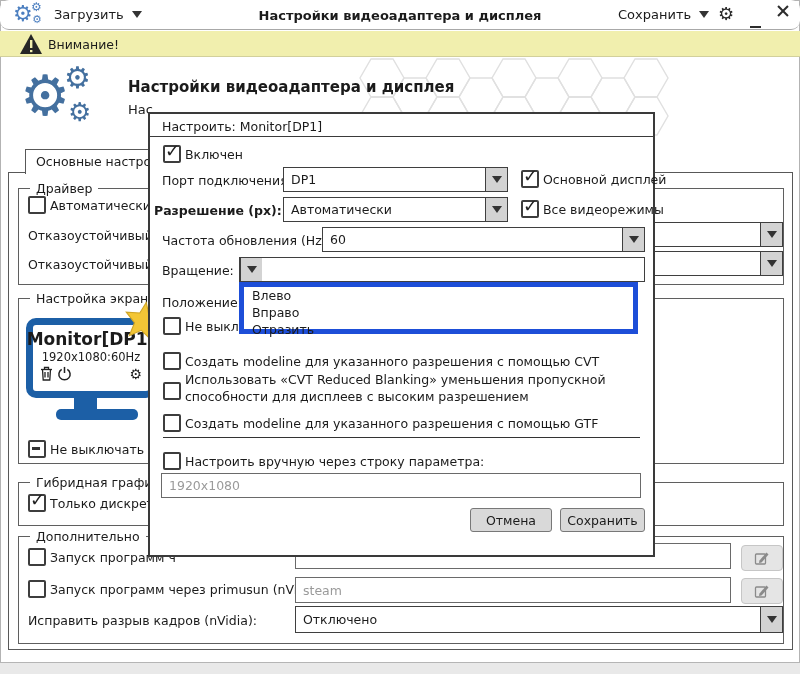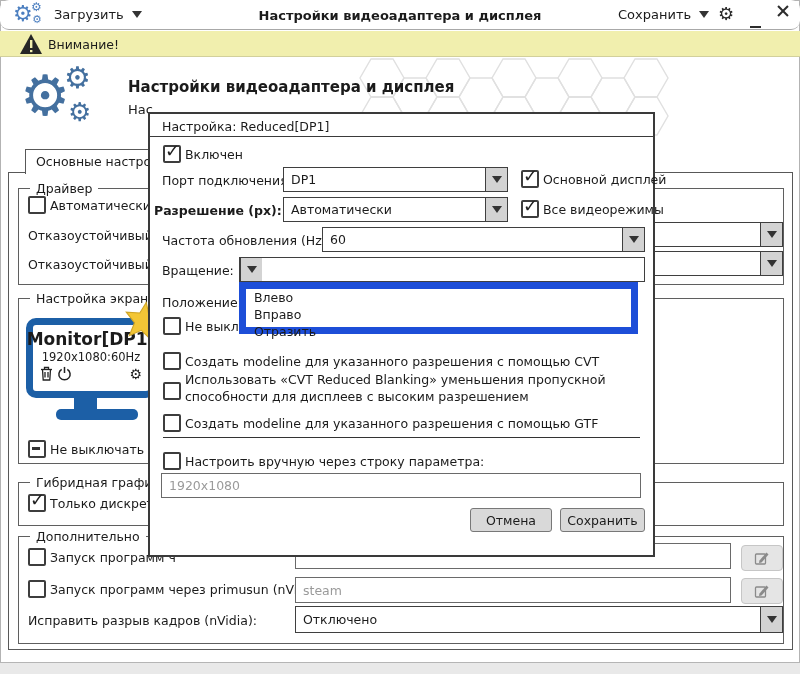--- a/index.html
+++ b/index.html
@@ -50,21 +50,21 @@
       background:#fff;box-sizing:border-box;z-index:4;display:flex;flex-direction:column;align-items:center;}
   .mon-name{font-size:17px;font-weight:bold;margin-top:4px;white-space:nowrap;}
   .mon-mode{font-size:11.5px;margin-top:1px;white-space:nowrap;}
   .mon-icons{width:100%;display:flex;align-items:center;padding:2px 7px 0 7px;box-sizing:border-box;gap:4px;}
   .mon-gear{margin-left:auto;font-size:14px;color:#222;line-height:1;}
   .stand-neck{position:absolute;left:74px;top:397px;width:23px;height:14px;background:#1c5fa6;z-index:4;}
   .stand-base{position:absolute;left:56px;top:409px;width:82px;height:11px;background:#1c5fa6;border-radius:5px;z-index:4;}
   
   .dialog{position:absolute;left:148px;top:112px;width:507px;height:445px;background:#fff;border:2px solid #3a3a3a;box-sizing:border-box;z-index:100;}
   .dlg-title{position:absolute;left:0;top:0;right:0;height:23px;border-bottom:1px solid #3a3a3a;font-size:12.5px;padding:5px 0 0 12px;box-sizing:border-box;}
-  .dd-list{position:absolute;left:89px;top:168px;width:399px;height:52px;background:#fff;border:7px solid #1d4ed8;box-sizing:border-box;z-index:10;}
+  .dd-list{position:absolute;left:89px;top:168px;width:399px;height:52px;background:#fff;border:5px solid #1d4ed8;box-sizing:border-box;z-index:10;}
   .dd-item{font-size:12.5px;padding:1px 0 0 8px;height:16px;white-space:nowrap;}
   .hr{position:absolute;left:13px;right:13px;top:323px;border-top:1px solid #333;}
   .bottomstrip{position:absolute;left:0;top:662px;width:800px;height:12px;background:#e9e9e9;border-top:1px solid #b5b5b5;box-sizing:border-box;}
 </style>
 </head>
 <body>
 
 <div id="screen">
 
   <div class="titlebar">
@@ -207,21 +207,21 @@
   <div class="select" style="left:295px;top:606px;width:488px;height:27px;">
     <span class="val" style="padding-top:5px;">Отключено</span>
     <span class="arrowbtn">
         <span class="tri"></span>
       </span>
   </div>
 
   <div class="bottomstrip"></div>
 
   <div class="dialog">
-    <div class="dlg-title">Настройка: Reduced[DP1]</div>
+    <div class="dlg-title">Настроить: Monitor[DP1]</div>
 
     <div class="cb checked" style="left:13px;top:31px;"></div>
     <span class="lbl" style="left:35px;top:33px;">Включен</span>
 
     <span class="lbl" style="left:12px;top:59px;">Порт подключения:</span>
     <div class="select" style="left:133px;top:53px;width:225px;height:25px;">
       <span class="val">DP1</span>
       <span class="arrowbtn">
           <span class="tri"></span>
         </span>

